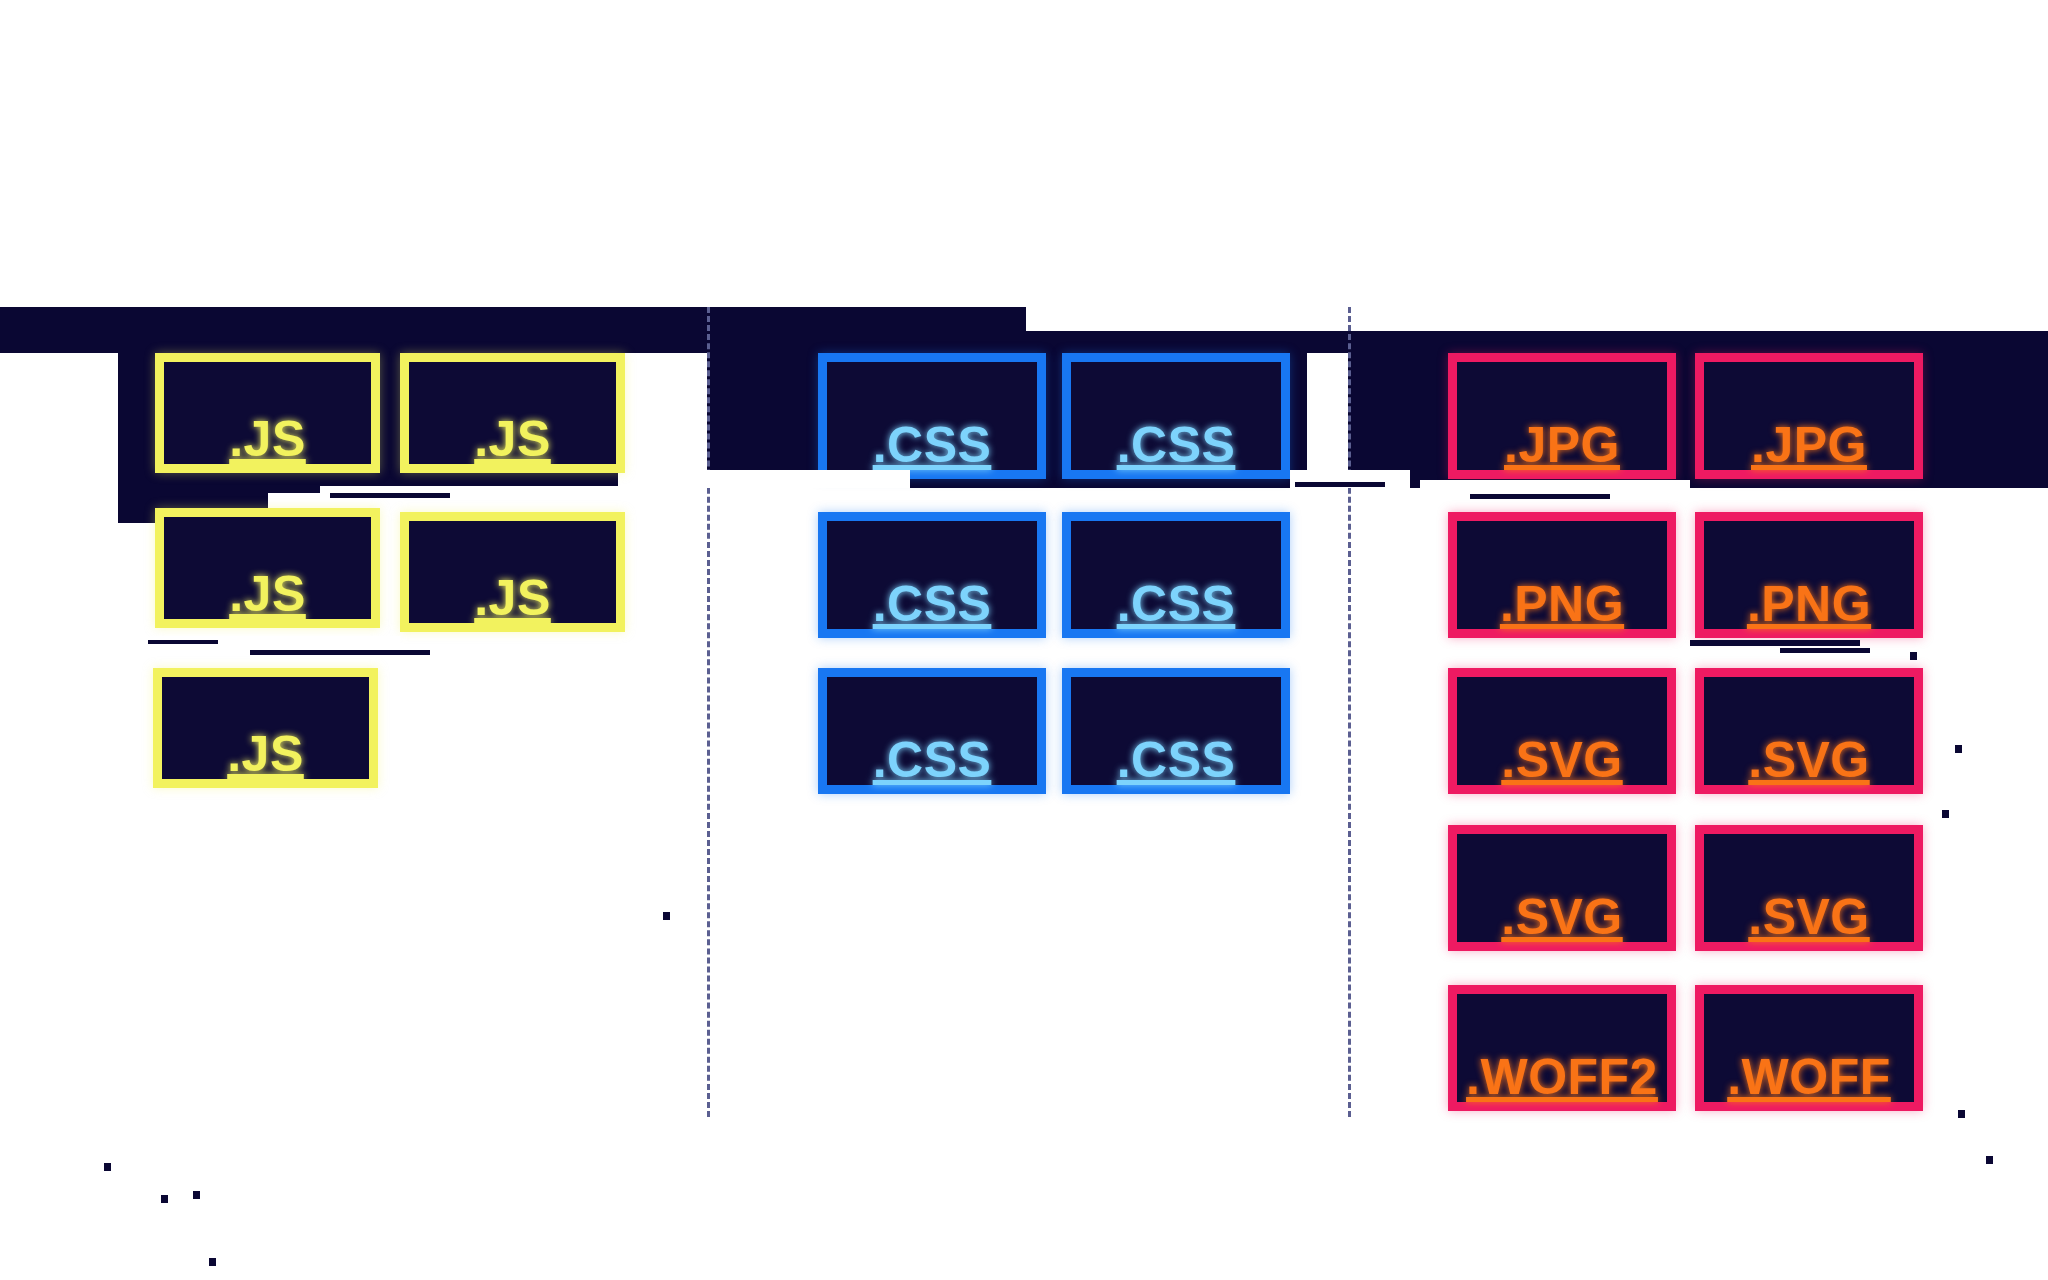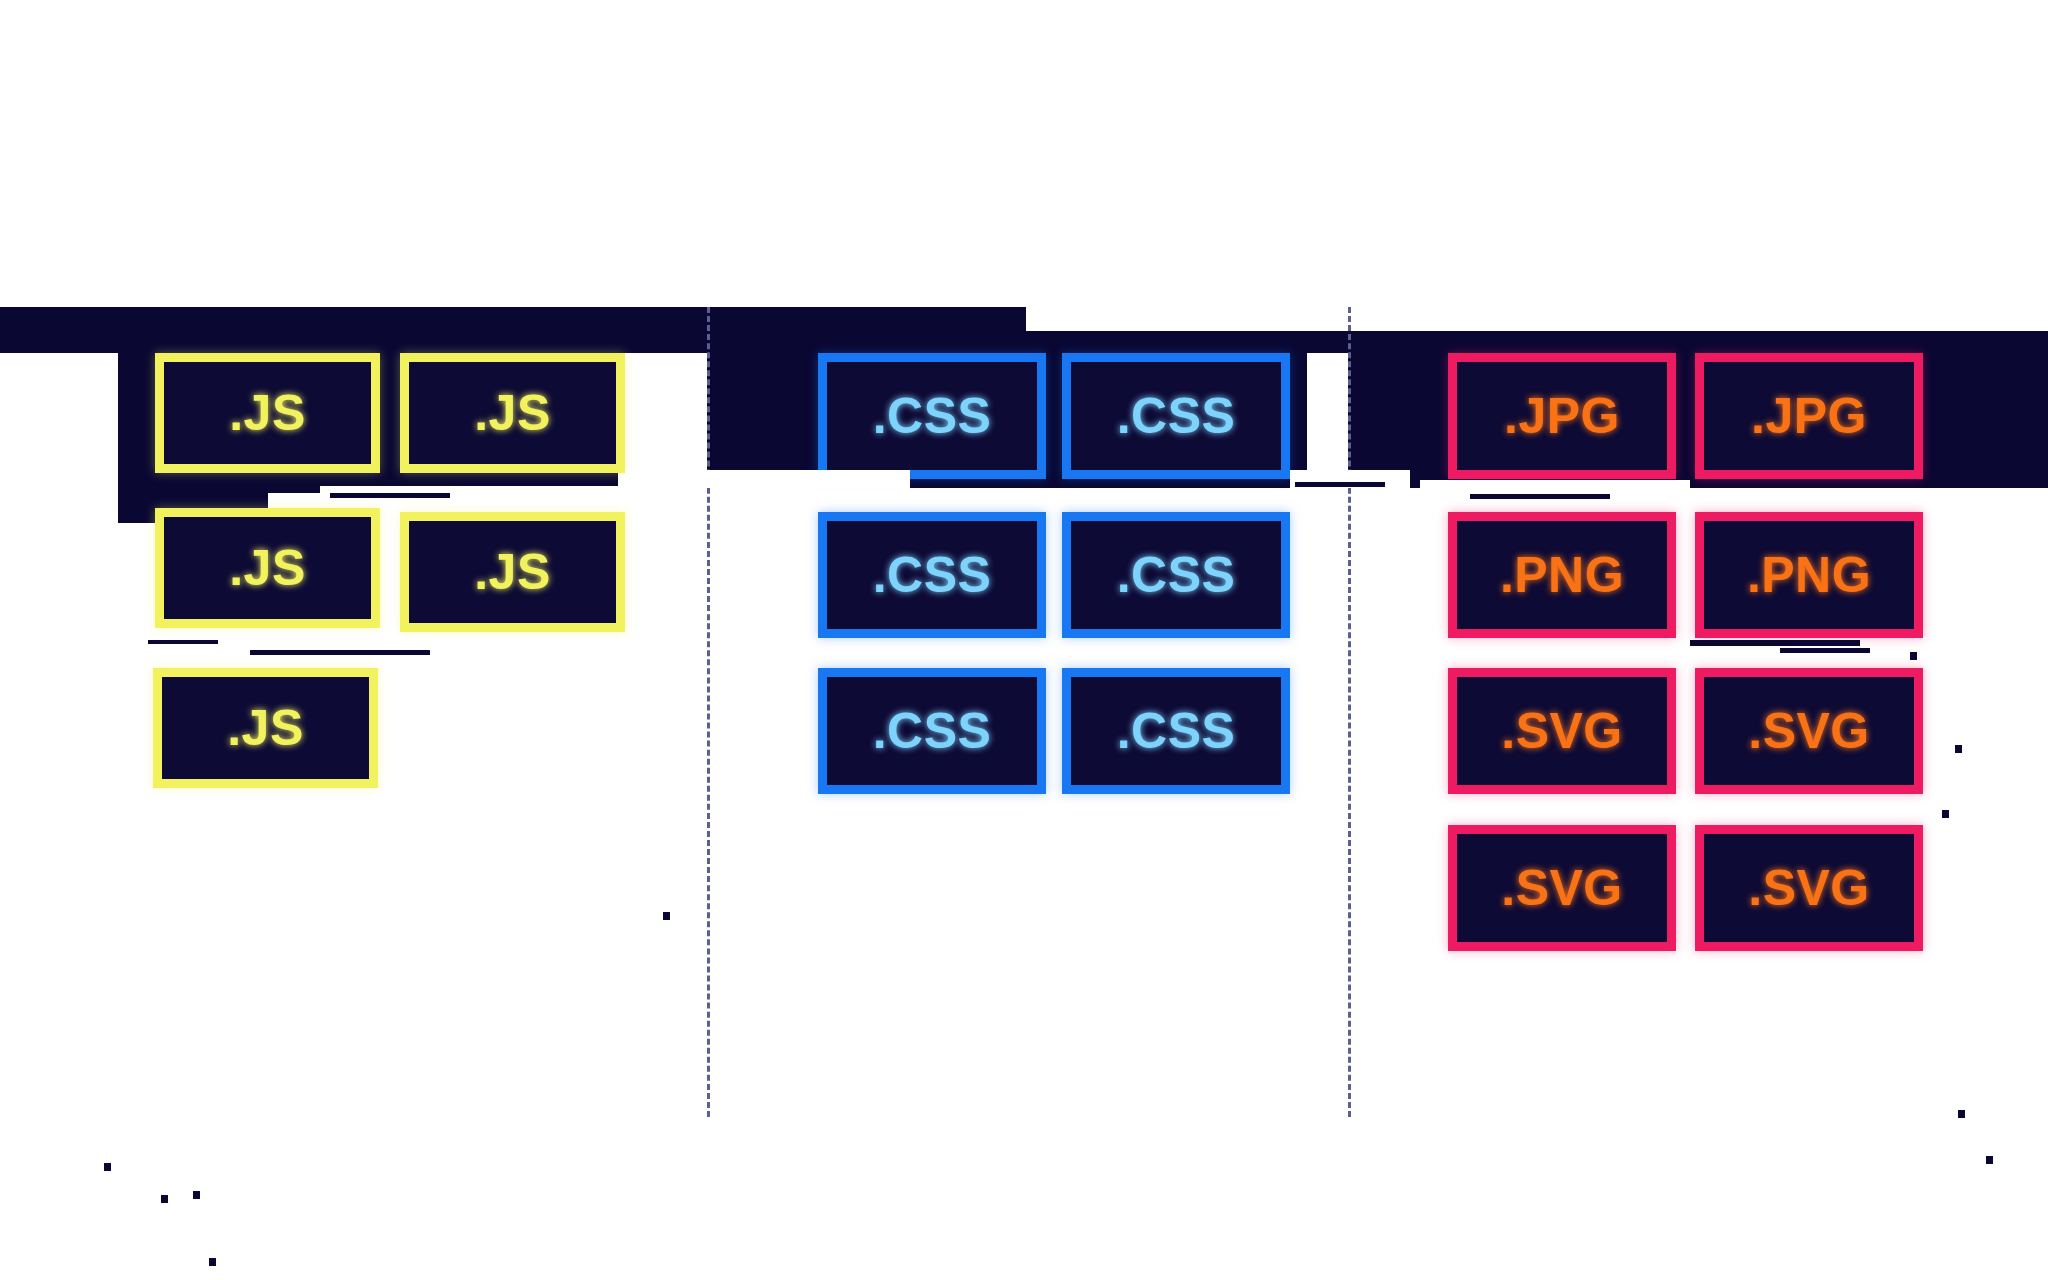--- a/index.html
+++ b/index.html
@@ -41,30 +41,31 @@
     top: 307px;
   }
   .divider.d1 { left: 707px;  height: 810px; }
   .divider.d2 { left: 1348px; height: 810px; }
 
   
   .tile {
     position: absolute;
     box-sizing: border-box;
     display: flex;
-    align-items: center;
+    align-items: flex-end;
     justify-content: center;
     background: #0d0a35;
     border-style: solid;
     border-width: 9px;
     font-size: 50px;
     font-weight: bold;
     letter-spacing: 0.5px;
     line-height: 1;
     white-space: nowrap;
+    text-decoration: underline;
   }
   .tile.js  { border-color: #f2f25e; color: #f2f25e;
               box-shadow: 0 0 10px rgba(242,242,94,.35); }
   .tile.css { border-color: #1877f2; color: #7dd3fc;
               box-shadow: 0 0 10px rgba(24,119,242,.35); }
   .tile.img { border-color: #ee1a62; color: #f97316;
               box-shadow: 0 0 10px rgba(238,26,98,.35); }
 
   .tile span { text-shadow: 0 0 7px currentColor; }
 
@@ -161,20 +162,26 @@
     <span>.SVG</span>
   </div>
 
   <div class="tile img" style="left:1448px; top:825px; width:228px; height:126px;">
     <span>.SVG</span>
   </div>
   <div class="tile img" style="left:1695px; top:825px; width:228px; height:126px;">
     <span>.SVG</span>
   </div>
 
+  <div class="tile img" style="left:1448px; top:985px; width:228px; height:126px;">
+    <span>.WOFF2</span>
+  </div>
+  <div class="tile img" style="left:1695px; top:985px; width:228px; height:126px;">
+    <span>.WOFF</span>
+  </div>
 
   <div class="glitch-white" style="left:320px; top:486px; width:300px; height:14px;"></div>
   <div class="glitch-white" style="left:150px; top:636px; width:250px; height:12px;"></div>
   <div class="glitch" style="left:330px; top:493px; width:120px; height:5px;"></div>
   <div class="glitch" style="left:250px; top:650px; width:180px; height:5px;"></div>
   <div class="glitch" style="left:148px; top:640px; width:70px; height:4px;"></div>
 
   <div class="glitch-white" style="left:640px; top:470px; width:270px; height:18px;"></div>
   <div class="glitch-white" style="left:1290px; top:470px; width:120px; height:18px;"></div>
   <div class="glitch" style="left:1295px; top:482px; width:90px; height:5px;"></div>

